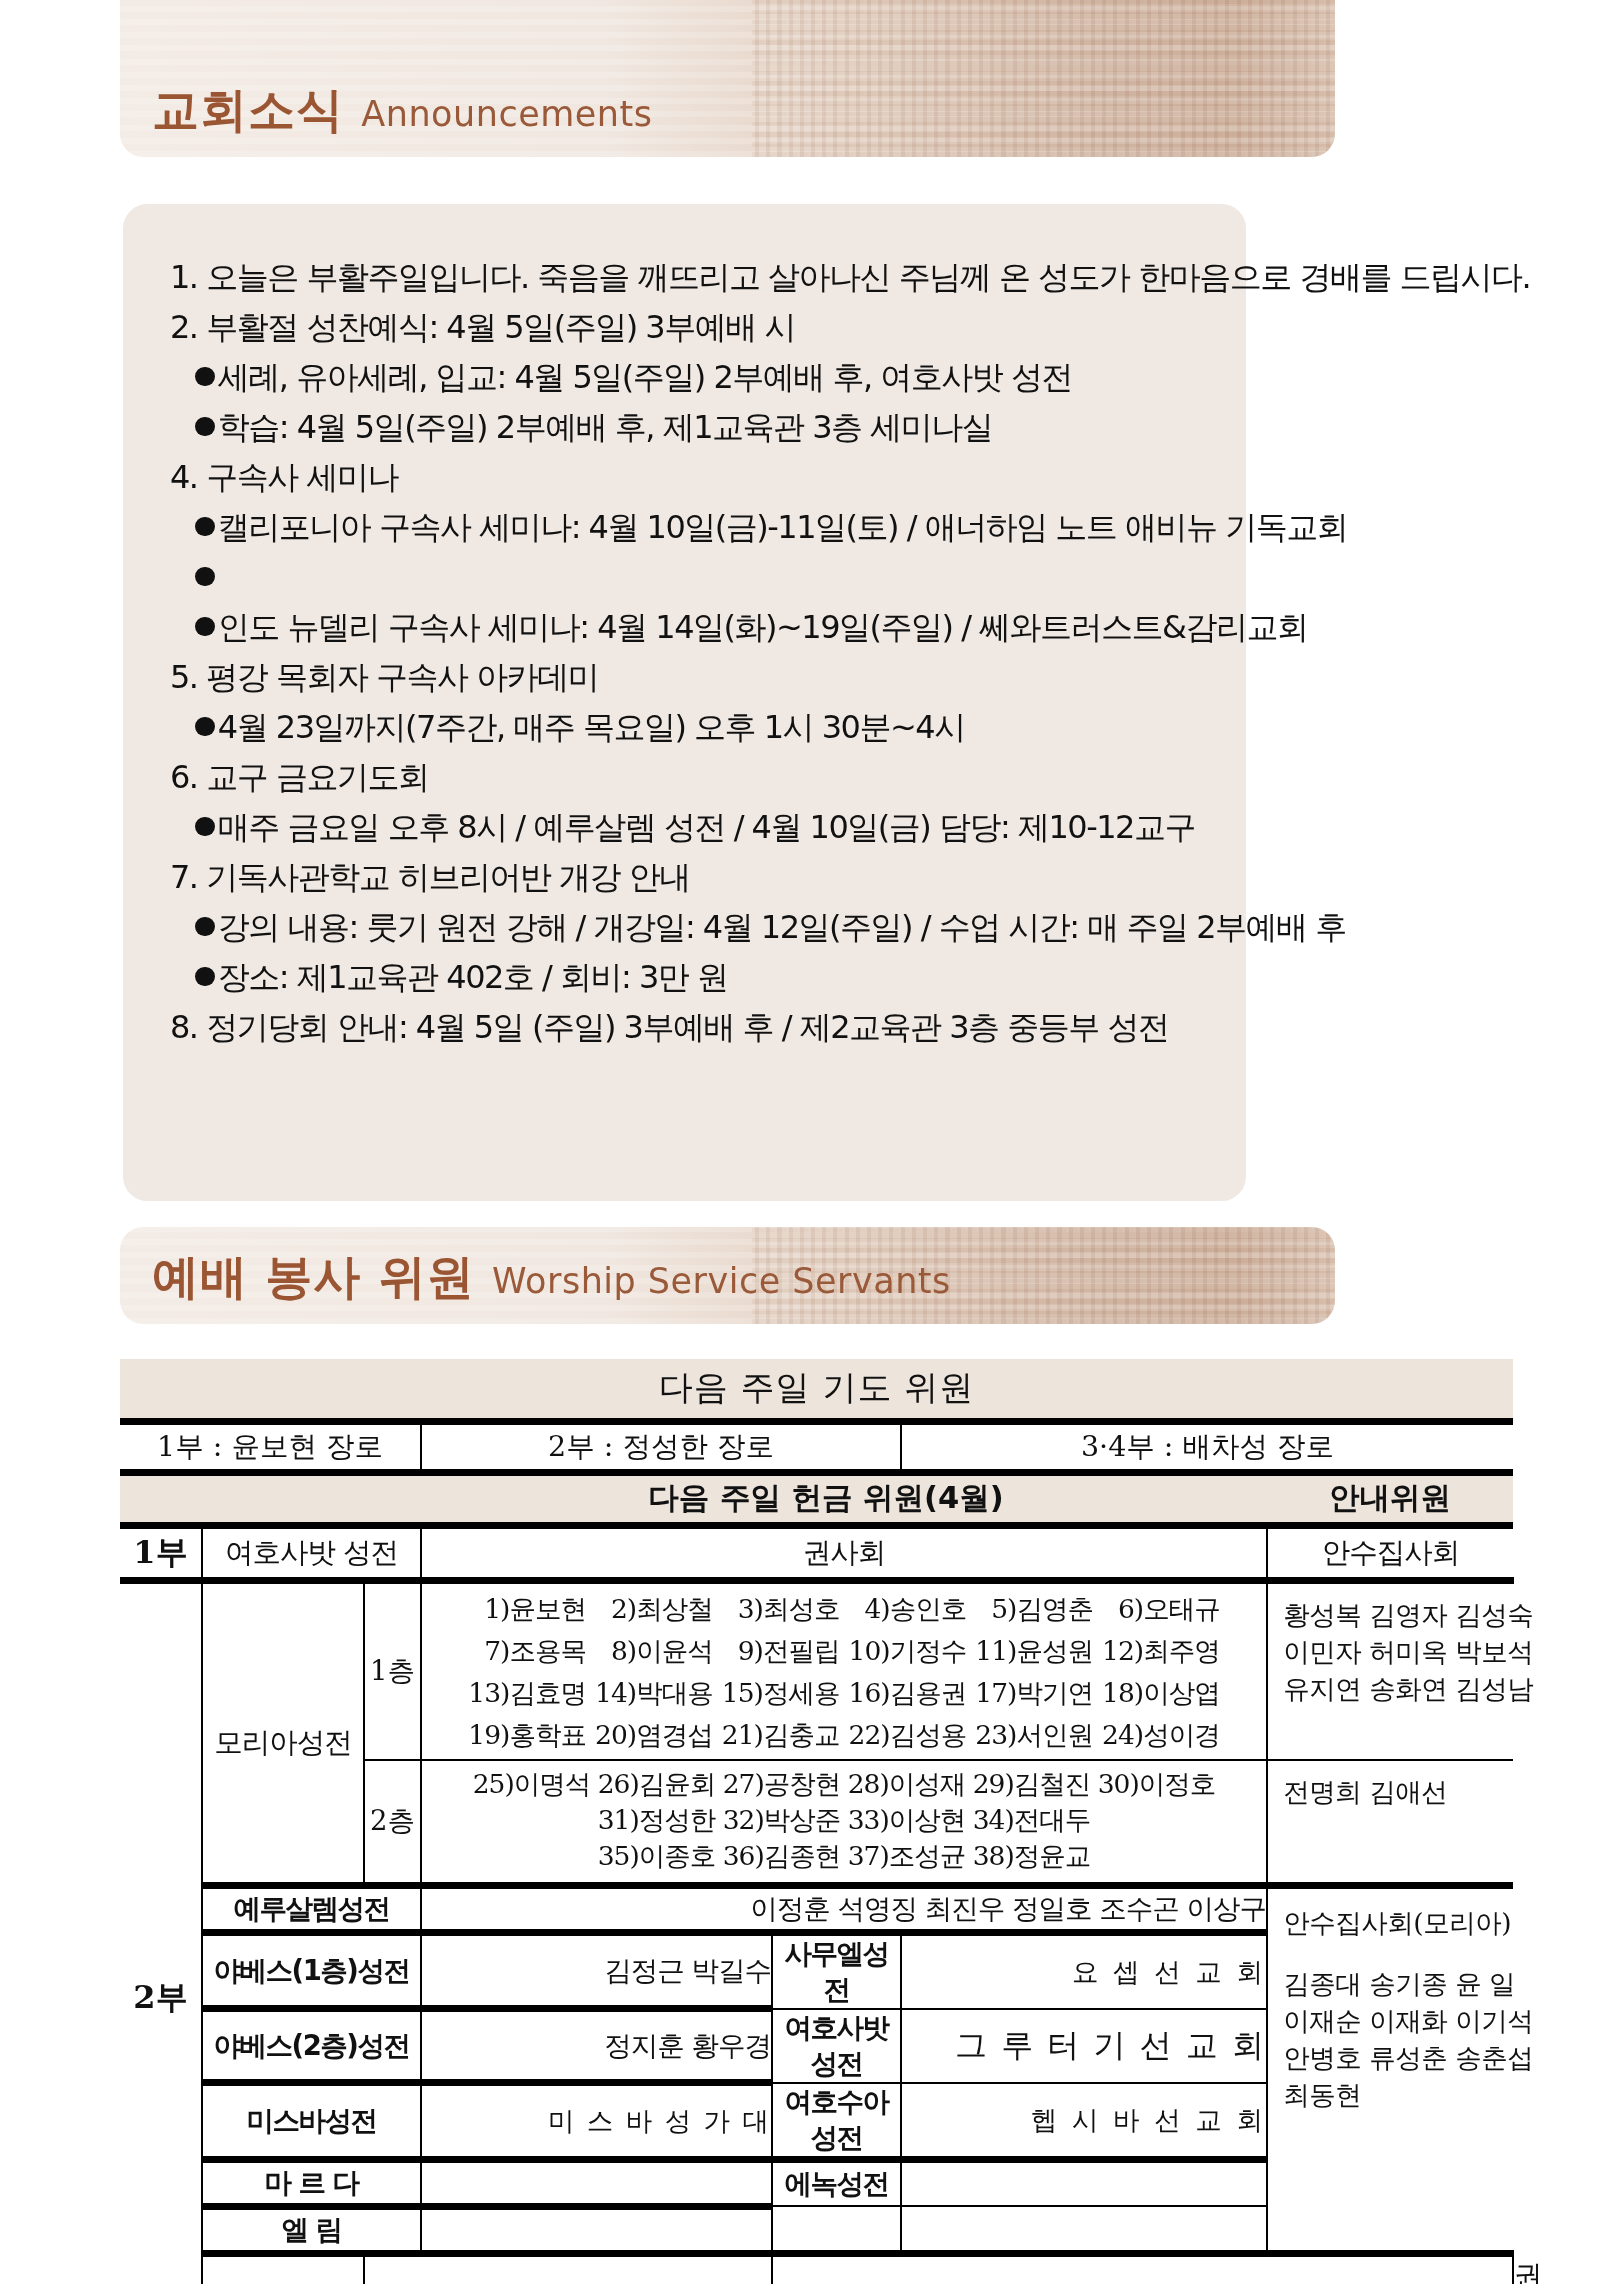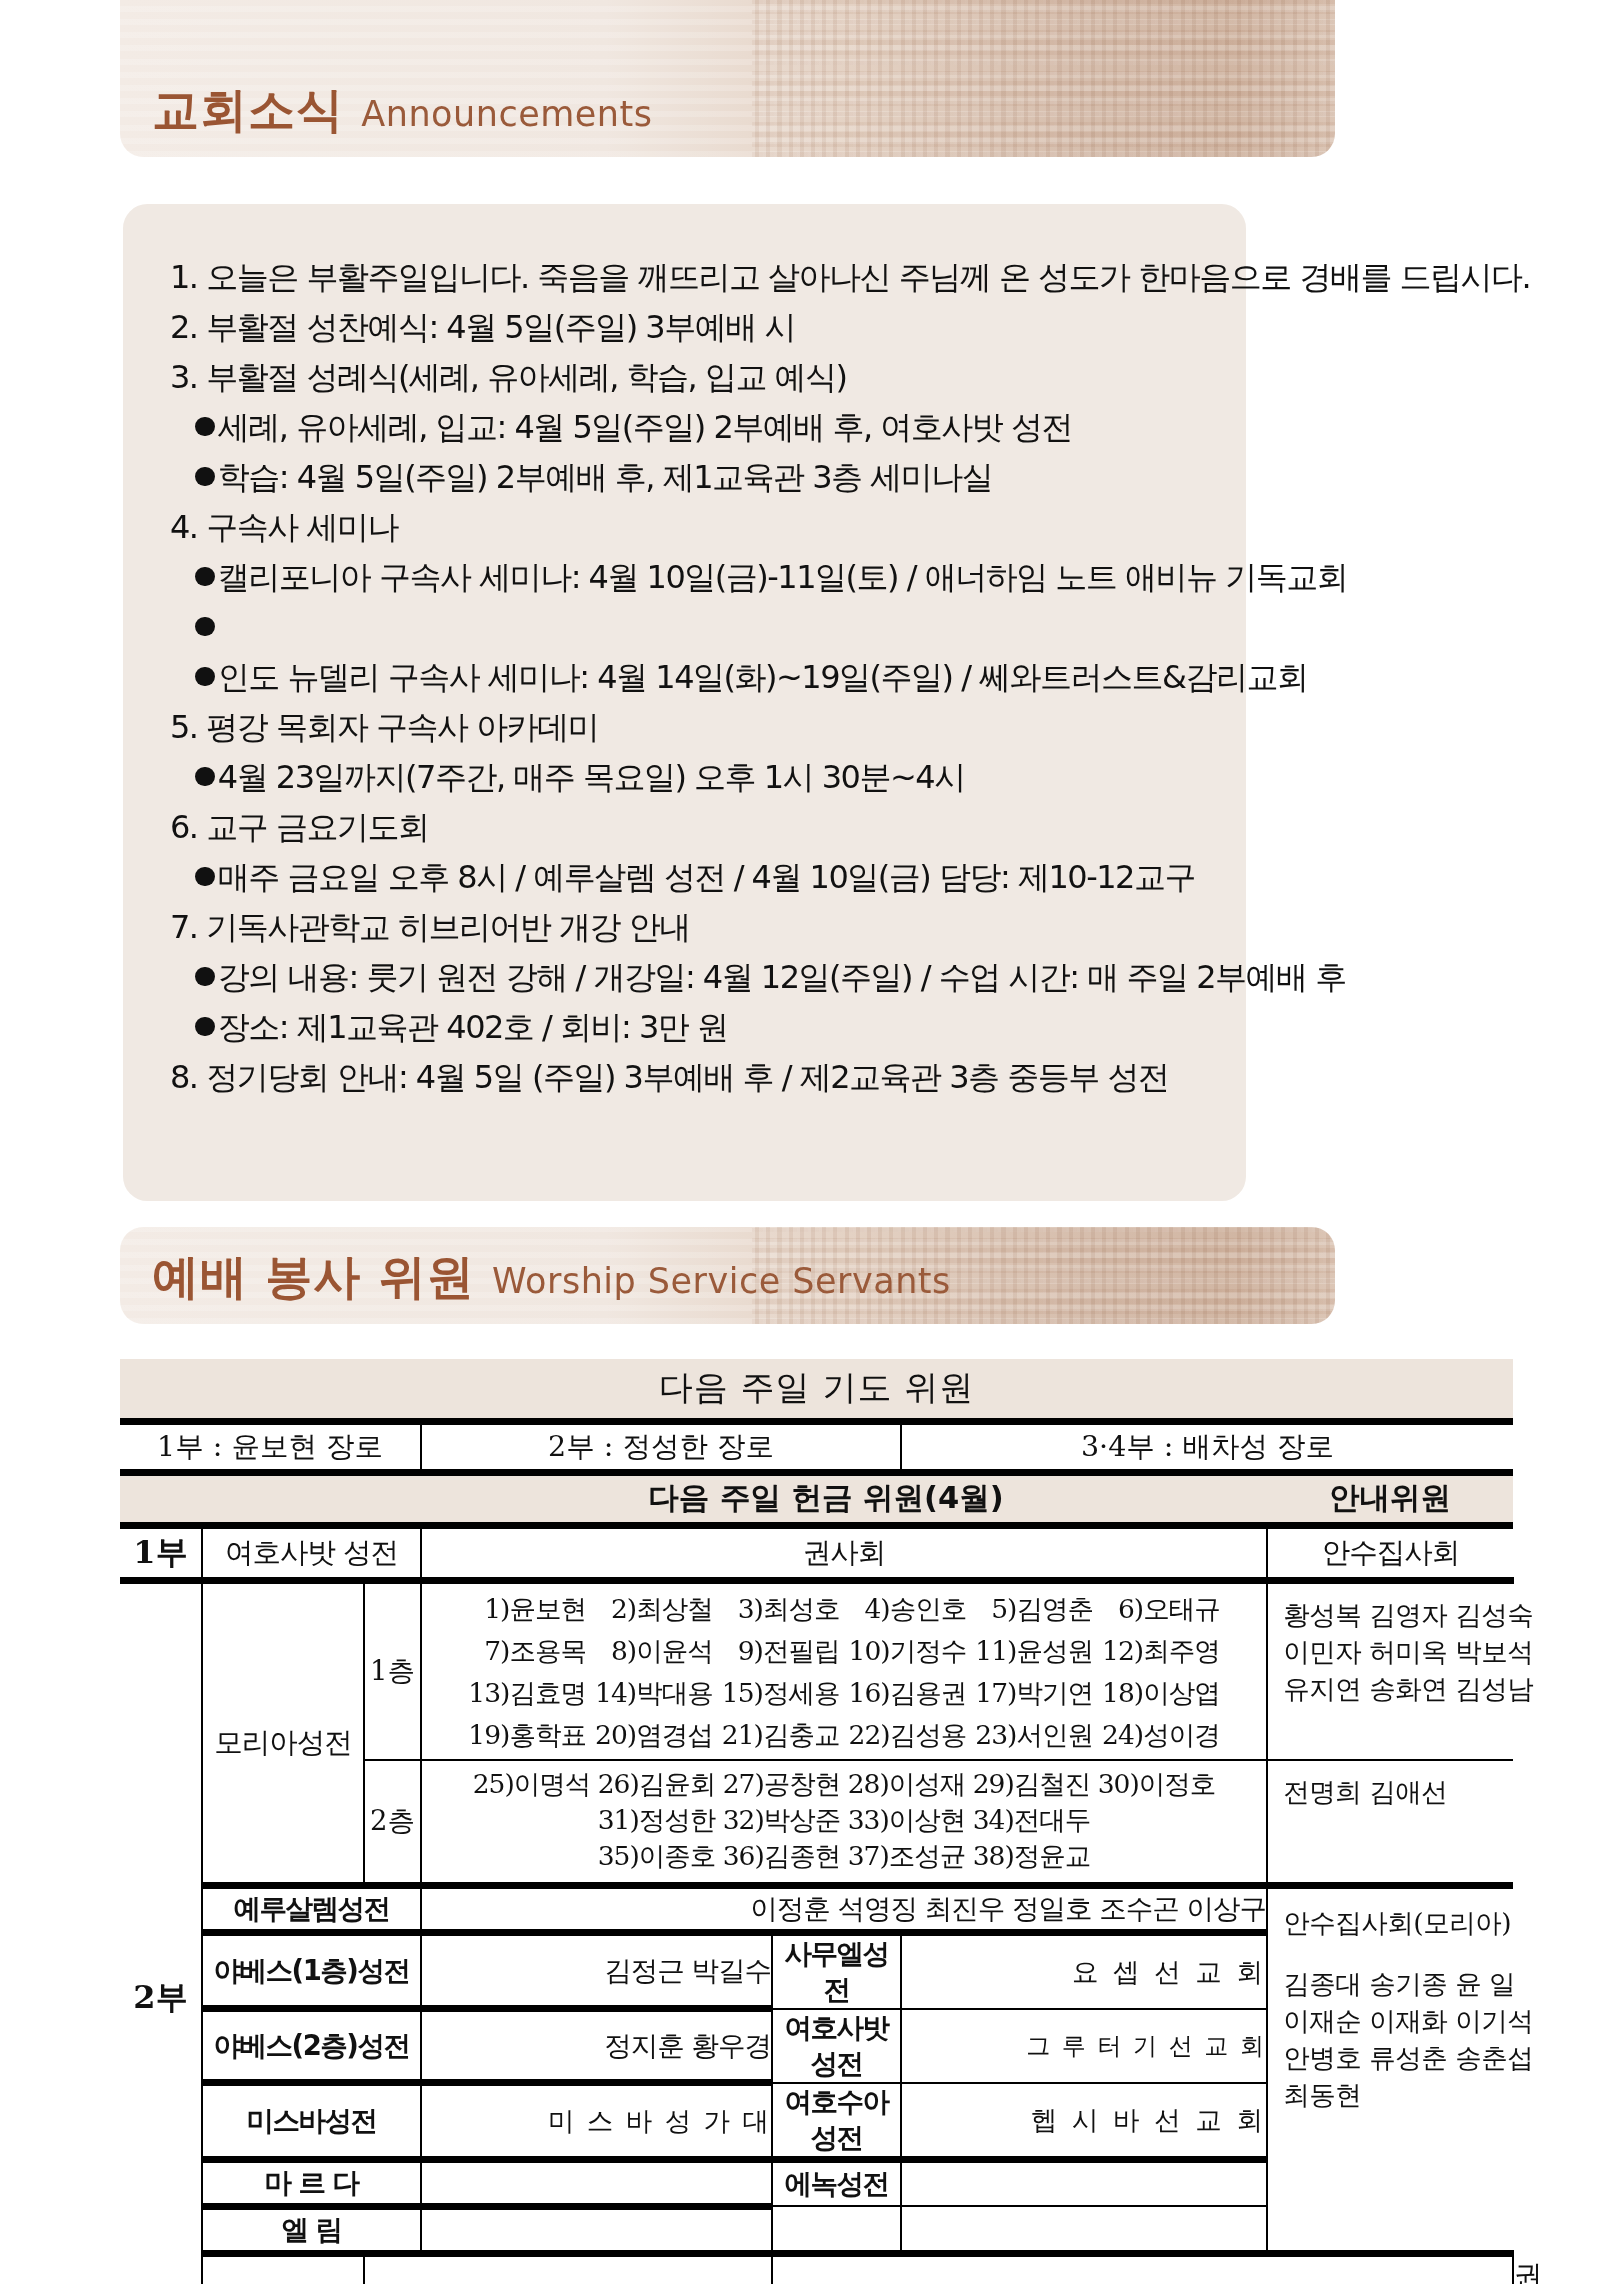--- a/index.html
+++ b/index.html
@@ -61,21 +61,20 @@
   <div class="banner-title">
     <span class="title-ko">교회소식</span>
     <span class="title-en">Announcements</span>
   </div>
 </div>
 
 <div class="ann-box">
   <ul class="ann-list" id="ann-list">
       <li class="ann-line"><span>1. 오늘은 부활주일입니다. 죽음을 깨뜨리고 살아나신 주님께 온 성도가 한마음으로 경배를 드립시다.</span></li>
       <li class="ann-line"><span>2. 부활절 성찬예식: 4월 5일(주일) 3부예배 시</span></li>
-      <li class="ann-line"><span>3. 부활절 성례식(세례, 유아세례, 학습, 입교 예식)</span></li>
       <li class="ann-line sub"><span class="bullet"></span><span>세례, 유아세례, 입교: 4월 5일(주일) 2부예배 후, 여호사밧 성전</span></li>
       <li class="ann-line sub"><span class="bullet"></span><span>학습: 4월 5일(주일) 2부예배 후, 제1교육관 3층 세미나실</span></li>
       <li class="ann-line"><span>4. 구속사 세미나</span></li>
       <li class="ann-line sub"><span class="bullet"></span><span>캘리포니아 구속사 세미나: 4월 10일(금)-11일(토) / 애너하임 노트 애비뉴 기독교회</span></li>
       <li class="ann-line sub"><span class="bullet"></span></li>
       <li class="ann-line sub"><span class="bullet"></span><span>인도 뉴델리 구속사 세미나: 4월 14일(화)~19일(주일) / 쎄와트러스트&amp;감리교회</span></li>
       <li class="ann-line"><span>5. 평강 목회자 구속사 아카데미</span></li>
       <li class="ann-line sub"><span class="bullet"></span><span>4월 23일까지(7주간, 매주 목요일) 오후 1시 30분~4시</span></li>
       <li class="ann-line"><span>6. 교구 금요기도회</span></li>
       <li class="ann-line sub"><span class="bullet"></span><span>매주 금요일 오후 8시 / 예루살렘 성전 / 4월 10일(금) 담당: 제10-12교구</span></li>
@@ -195,21 +194,21 @@
     <tr style="height:47px">
       <td class="sansb" colspan="2" style="border-top:7.1px solid #000;">야베스(1층)성전</td>
       <td class="left sans" style="border-top:7.1px solid #000;font-size:27.5px;">김정근  박길수</td>
       <td class="sansb" style="border-top:7.1px solid #000;">사무엘성전</td>
       <td class="left sans spaced" style="border-top:7.1px solid #000;font-size:26.5px;letter-spacing:3.1px;">요 셉 선 교 회</td>
     </tr>
     <tr style="height:47px">
       <td class="sansb" colspan="2" style="border-top:7.1px solid #000;">야베스(2층)성전</td>
       <td class="left sans" style="border-top:7.1px solid #000;font-size:27.5px;">정지훈  황우경</td>
       <td class="sansb">여호사밧성전</td>
-      <td class="left sans" style="font-size:24px;letter-spacing:2px;">그 루 터 기 선 교 회</td>
+      <td class="left sans" style="font-size:32px;letter-spacing:2px;">그 루 터 기 선 교 회</td>
     </tr>
     <tr style="height:47px">
       <td class="sansb" colspan="2" style="border-top:7.1px solid #000;">미스바성전</td>
       <td class="left sans" style="border-top:7.1px solid #000;font-size:26.5px;letter-spacing:2px;">미 스 바  성 가 대</td>
       <td class="sansb">여호수아성전</td>
       <td class="left sans" style="font-size:26.5px;letter-spacing:3.1px;padding-left:40px;">헵 시 바  선 교 회</td>
     </tr>
     <tr style="height:47px">
       <td class="sansb" colspan="2" style="border-top:7.1px solid #000;">마 르 다</td>
       <td class="left sans" style="border-top:7.1px solid #000;"></td>

